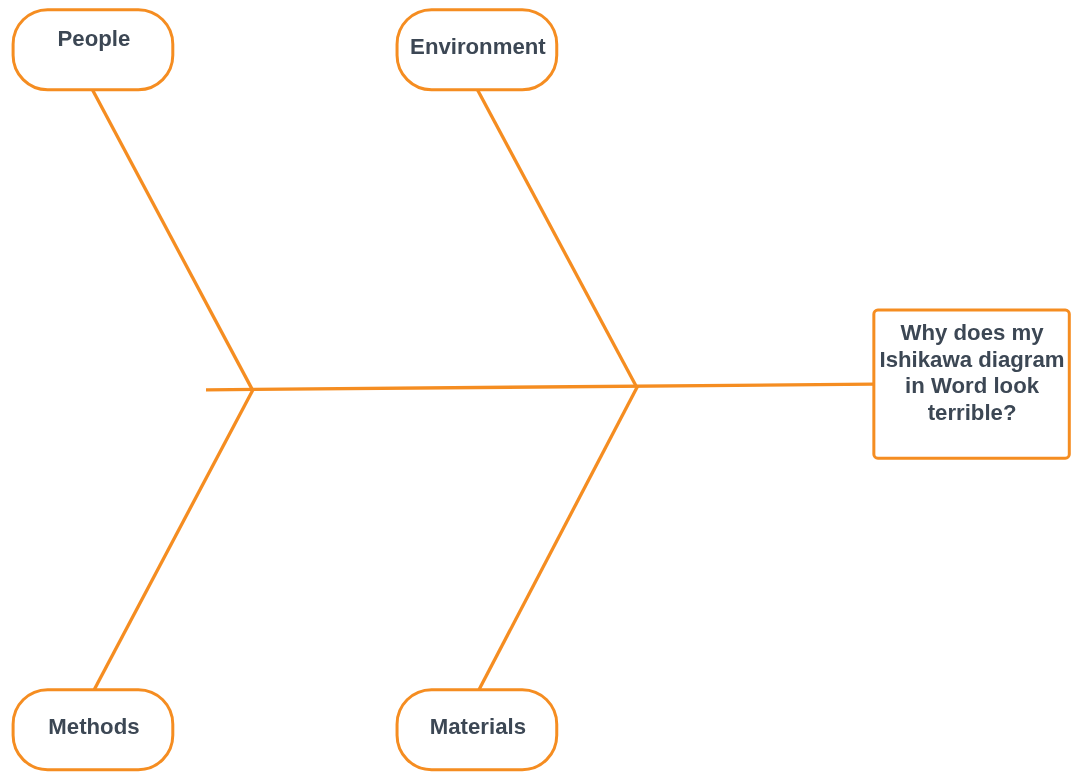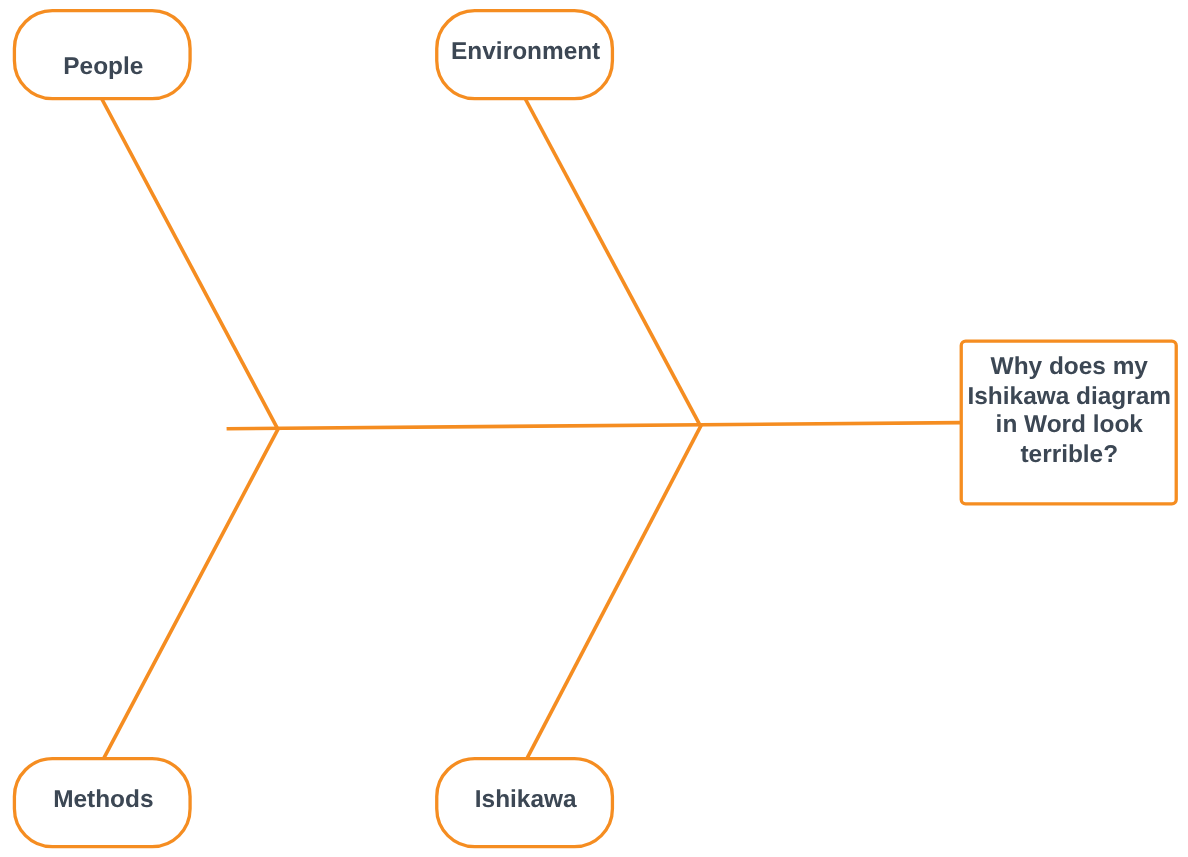--- a/index.html
+++ b/index.html
@@ -28,33 +28,33 @@
     </g>
     <g fill="#ffffff" stroke="#f58d21" stroke-width="3" shape-rendering="geometricPrecision">
       <rect x="13.1" y="9.7" width="159.7" height="80" rx="34.5" ry="34.5"></rect>
       <rect x="397.05" y="9.7" width="159.7" height="80" rx="34.5" ry="34.5"></rect>
       <rect x="13.1" y="689.7" width="159.7" height="80" rx="34.5" ry="34.5"></rect>
       <rect x="397.05" y="689.7" width="159.7" height="80" rx="34.5" ry="34.5"></rect>
       <rect x="873.85" y="310.05" width="195.45" height="148.1" rx="4" ry="4"></rect>
     </g>
   </svg>
 
-  <div class="node" style="left:13.1px;top:25px;width:159.7px;height:76px;padding:0 0 4.6px 2px;text-align:right;">
+  <div class="node" style="left:13.1px;top:4px;width:159.7px;height:76px;padding:0 0 4.6px 2px;text-align:right;">
     <span>People</span>
   </div>
 
   <div class="node" style="left:397.05px;top:9.7px;width:159.7px;height:80px;padding:0 0 4.6px 2px;text-align:right;">
     <span>Environment</span>
   </div>
 
   <div class="node" style="left:13.1px;top:689.7px;width:159.7px;height:80px;padding:0 0 4.6px 2px;border-radius:30px;">
     <span>Methods</span>
   </div>
 
   <div class="node" style="left:397.05px;top:689.7px;width:159.7px;height:80px;padding:0 0 4.6px 2px;">
-    <span>Ishikawa</span>
+    <span>Materials</span>
   </div>
 
   <div class="node" style="left:873.85px;top:301px;width:195.45px;height:148.1px;padding:0 1px 3.6px 2px;">
     <span>Why does my Ishikawa diagram in Word look terrible?</span>
   </div>
 
 </div>
 
 </body></html>

